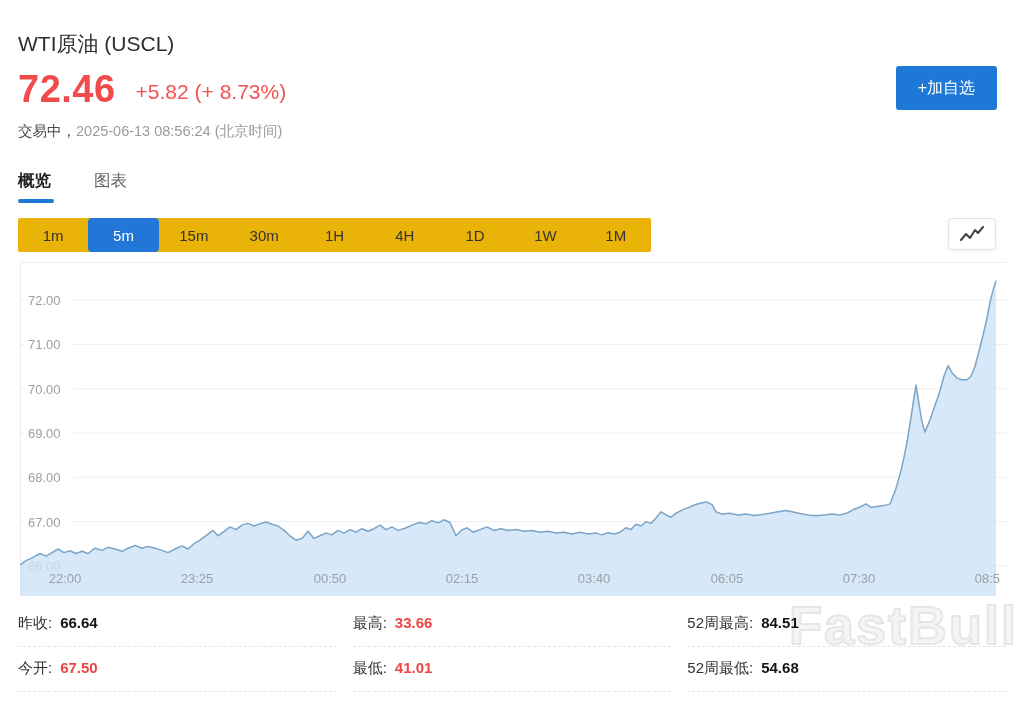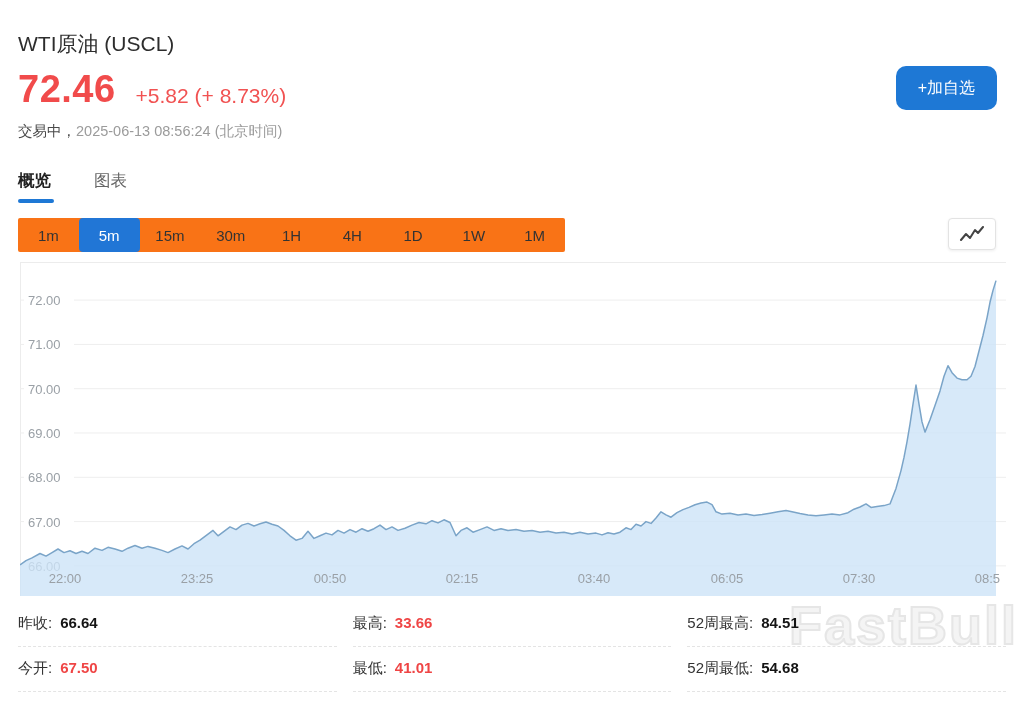--- a/index.html
+++ b/index.html
@@ -2,39 +2,39 @@
 <html><head>
 <meta charset="utf-8">
 <style>
   * { margin:0; padding:0; box-sizing:border-box; }
   html,body { width:1024px; height:707px; background:#fff; overflow:hidden;
     font-family:"Liberation Sans","DejaVu Sans",sans-serif; }
   #app { position:relative; width:1024px; height:707px; background:#fff; overflow:hidden; }
 
   
   .title { position:absolute; left:18px; top:30px; font-size:21px; color:#2d2d2d; }
-  .price-row { position:absolute; left:18px; top:68px; display:flex; align-items:center; gap:20px; }
+  .price-row { position:absolute; left:18px; top:68px; display:flex; align-items:flex-start; gap:20px; }
   .price { font-size:38px; font-weight:700; color:#f14b4b; letter-spacing:.5px; }
   .change { font-size:21px; color:#f15252;margin-top:12px; }
   .status-row { position:absolute; left:18px; top:122px; font-size:14.5px; }
   .status-label { color:#4a4a4a; }
   .status-time { color:#9b9b9b; }
   .add-btn { position:absolute; right:27px; top:66px; height:44px; padding:0 22px;
-    background:#1e78d5; color:#fff; font-size:16px; border:none; border-radius:10px; cursor:pointer; }
+    background:#1e78d5; color:#fff; font-size:16px; border:none; border-radius:3px; cursor:pointer; }
 
   
   .tabs { position:absolute; left:18px; top:170px; display:flex; gap:43px; font-size:16.5px; }
   .tab { color:#666; cursor:pointer; padding-bottom:26px;font-family:Liberation Mono, monospace; }
   .tab.active { color:#222; font-weight:700; }
   .tab-underline { position:absolute; left:18px; top:199px; width:36px; height:4px;
     background:#1e78d5; border-radius:2px; }
 
   
-  .timebar { position:absolute; left:18px; top:218px; width:547px; height:34px;
-    background:#f97316; border-radius:2px; display:flex; }
+  .timebar { position:absolute; left:18px; top:218px; width:633px; height:34px;
+    background:#eab308; border-radius:2px; display:flex; }
   .tbtn { flex:1; border:none; background:transparent; font-size:15px; color:#333;
     border-radius:4px; cursor:pointer; }
   .tbtn.active { background:#2176d6; color:#fff; }
   .chart-type-btn { position:absolute; left:948px; top:218px; width:48px; height:32px;
     background:#fff; border:1px solid #e3e3e3; border-radius:4px;
     box-shadow:0 1px 3px rgba(0,0,0,.07); display:flex; align-items:center; justify-content:center; cursor:pointer; }
 
   
   .chart-wrap { position:absolute; left:20px; top:262px; width:986px; height:402px; }
   .chart-wrap svg { display:block; }

